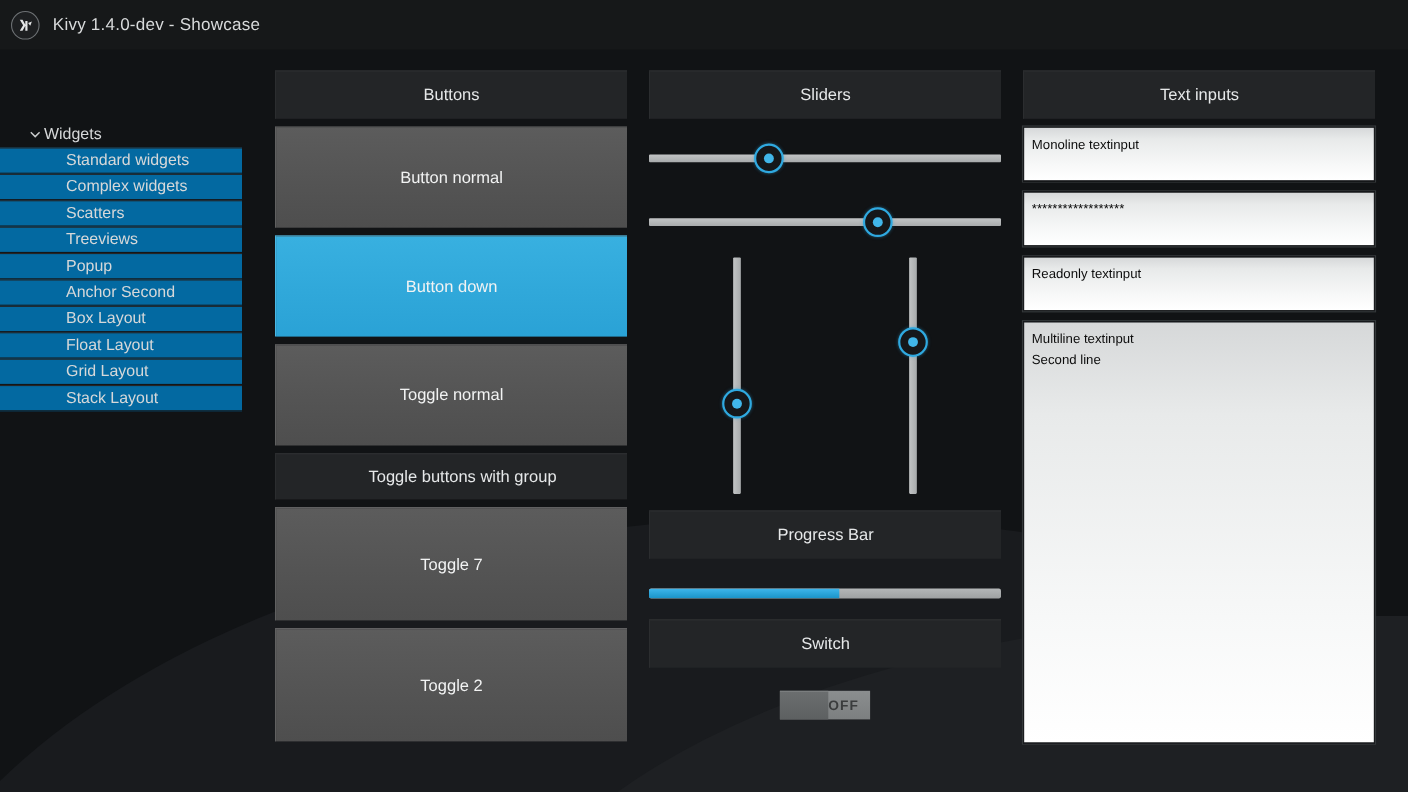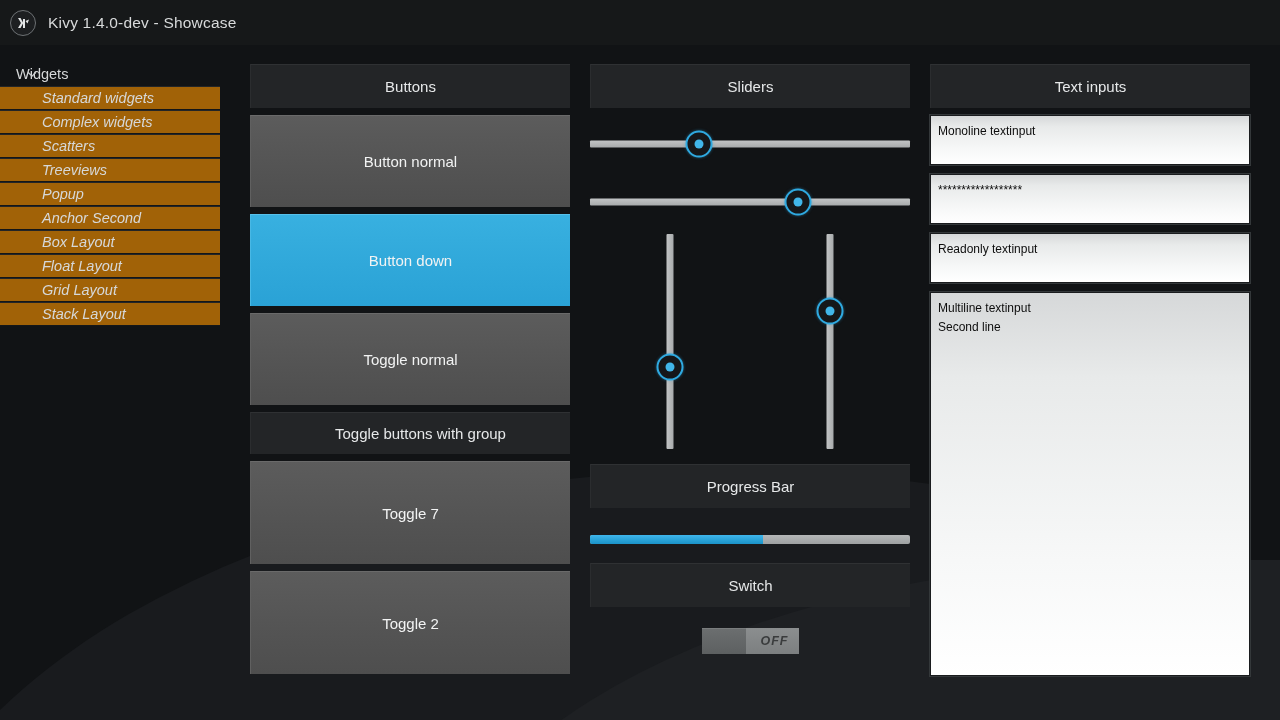--- a/index.html
+++ b/index.html
@@ -60,33 +60,32 @@
     position: absolute; left: 0; top: 62px;
     width: 232px;
     z-index: 30;
   }
   .tree-node {
     height: 24px;
     display: flex; align-items: center;
     color: #d6d8d9; font-size: 14.5px;
     cursor: default;
   }
-  .tree-root { background: transparent; }
+  .tree-root { padding-left: 24px; background: transparent; margin-top: 48px; }
   .tree-root .chev {
     position: absolute; left: 26px;
     width: 12px; height: 12px;
   }
   .tree-root .lbl { margin-left: 16px; }
   .tree-child {
-    padding-left: 42px;
-    background: #a16207;
+    padding-left: 60px;
+    background: #0369a1;
     border-top: 1px solid #232527;
     border-bottom: 1px solid #141618;
     width: 220px;
-    font-style: italic;
   }
   .chev svg { display: block; }
 
   
   .col {
     position: absolute;
     width: 320px;
     top: 64px;
   }
   .col-buttons  { left: 250px; }
@@ -170,26 +169,25 @@
   .progress-fill {
     position: absolute; left: 0; top: 0; bottom: 0;
     background: linear-gradient(#3fb6ec, #29a3d8 55%, #1b93c8);
   }
 
   .switch-wrap {
     display: flex; justify-content: center;
   }
   .switch {
     position: relative;
-    width: 97px; height: 26px;
+    width: 82px; height: 26px;
     background: linear-gradient(#8b8e8f, #7c7f80);
     display: flex; align-items: center; justify-content: flex-end;
     padding-right: 10px;
     cursor: pointer;
-    font-style: italic;
   }
   .switch-label {
     color: #3a3c3d; font-size: 12.5px; font-weight: bold;
     letter-spacing: 1px;
   }
   .switch-knob {
     position: absolute; left: 0; top: 0;
     width: 44px; height: 26px;
     background: linear-gradient(#6b6e6f, #5d6061);
     border-top: 1px solid #7a7d7e;

